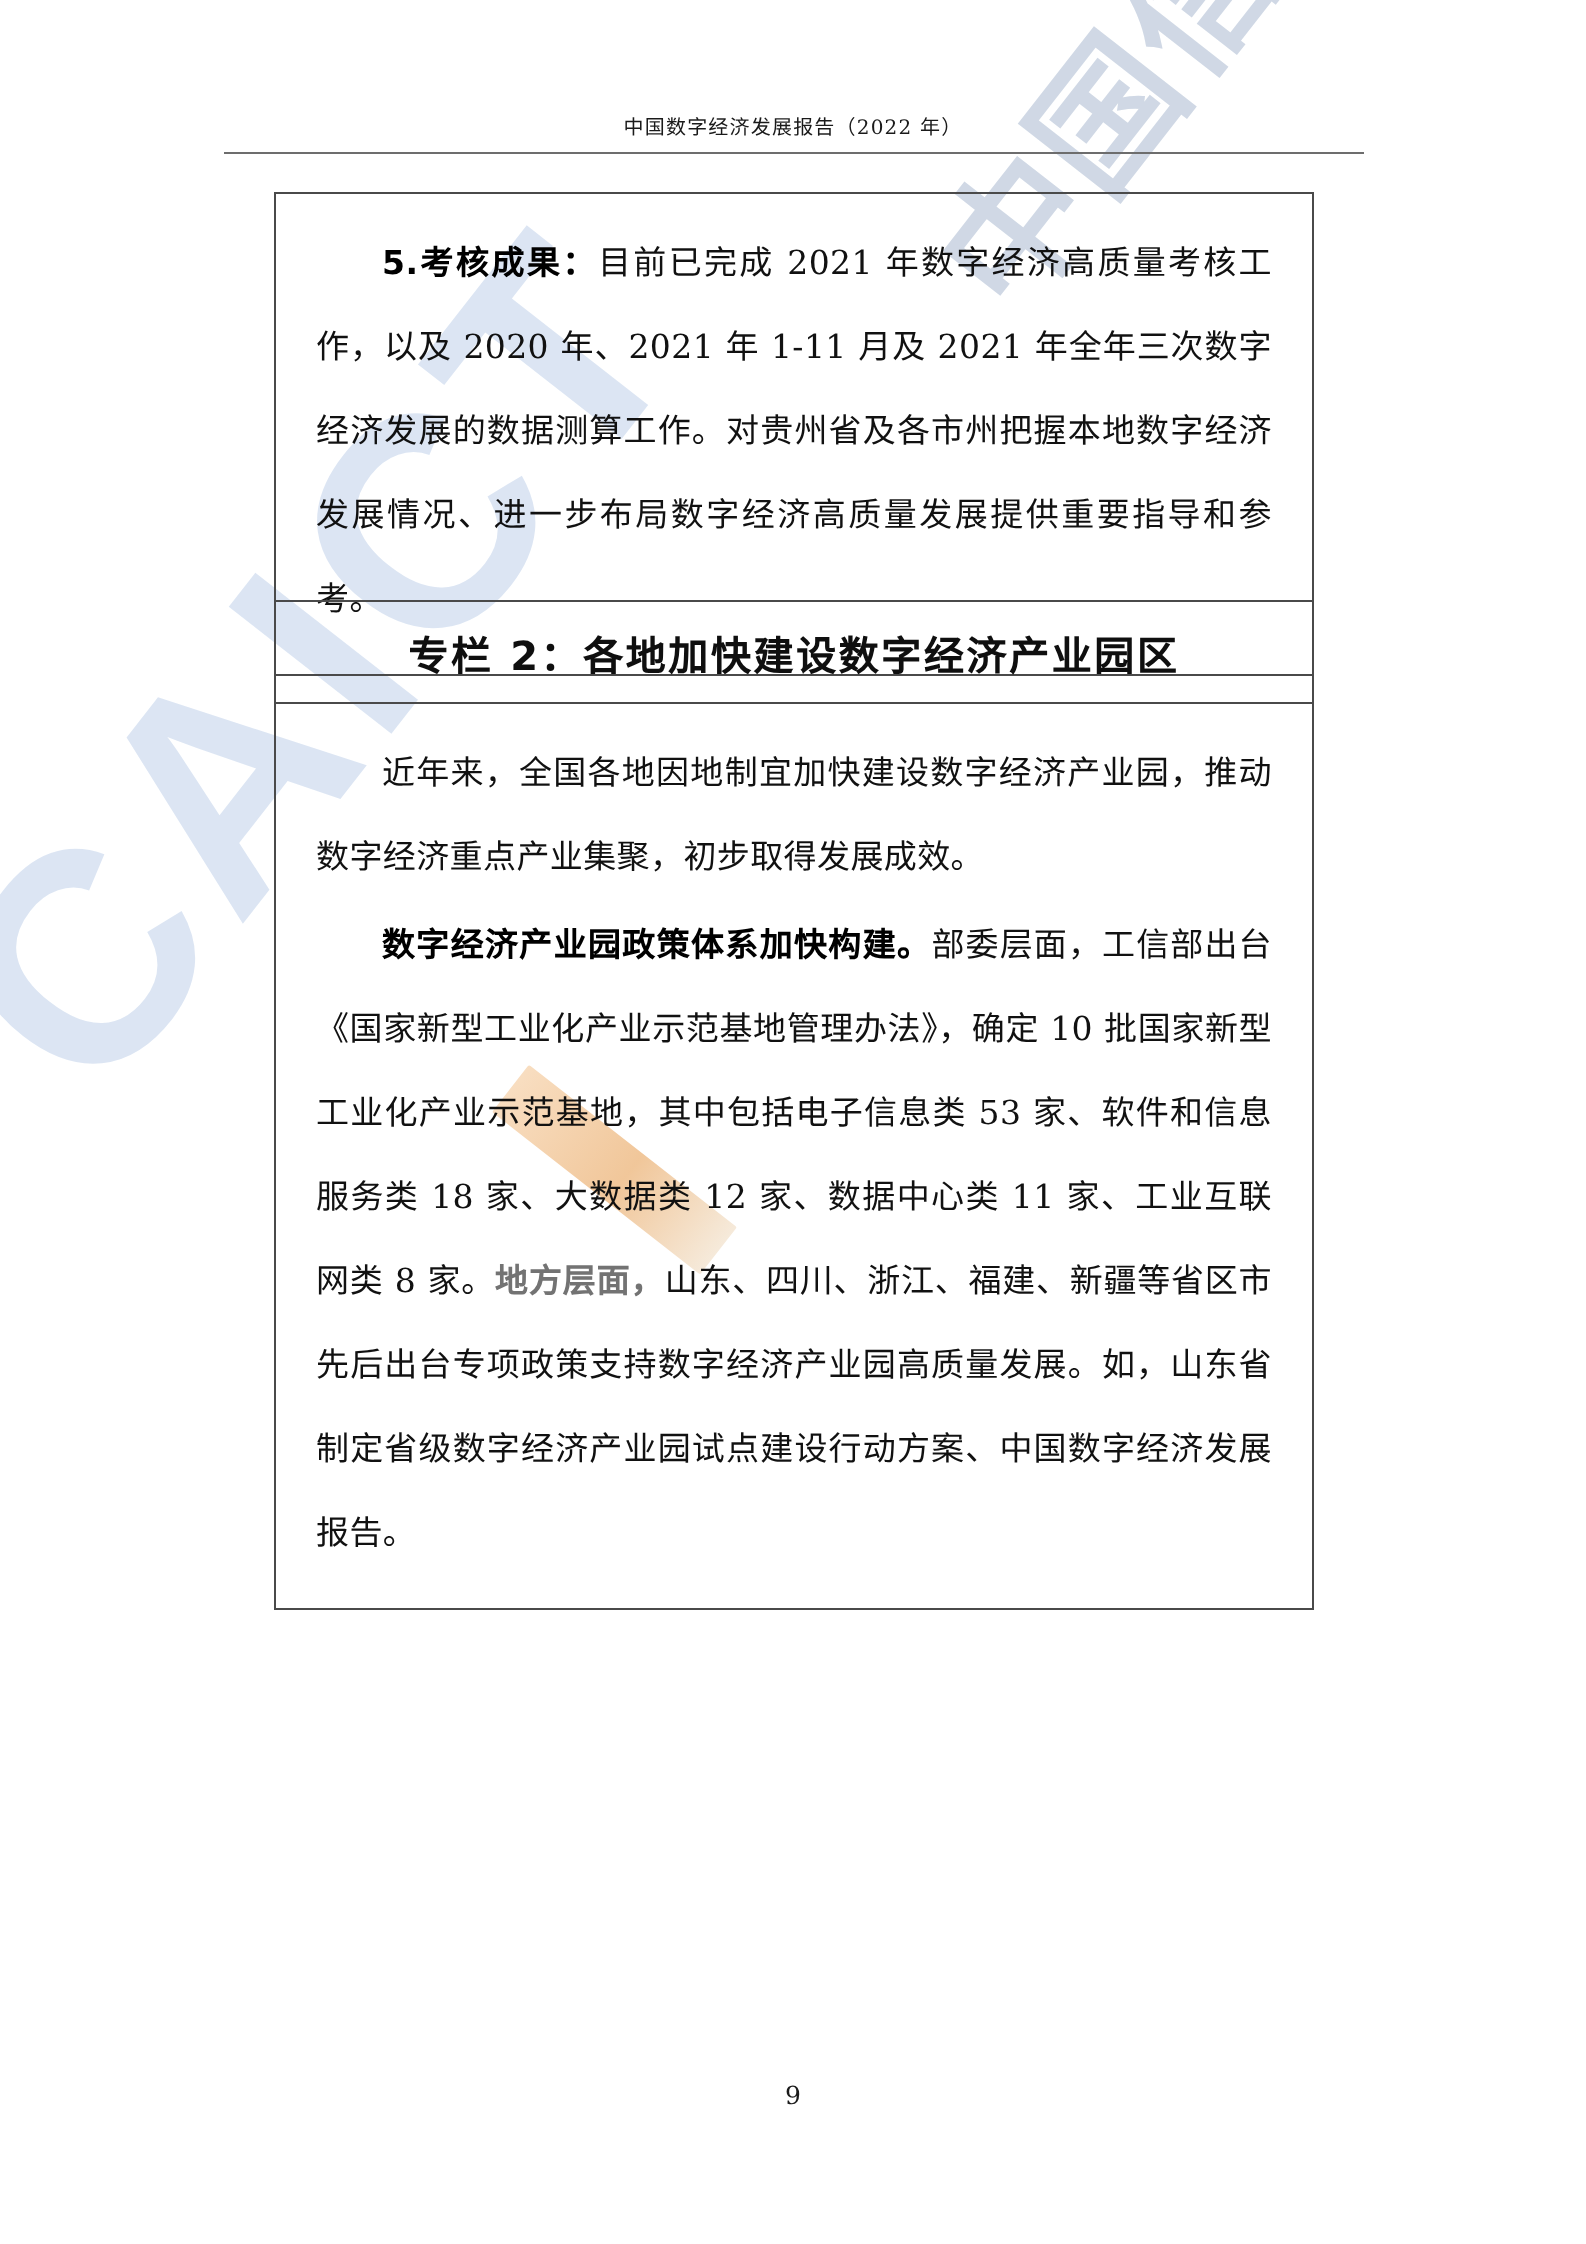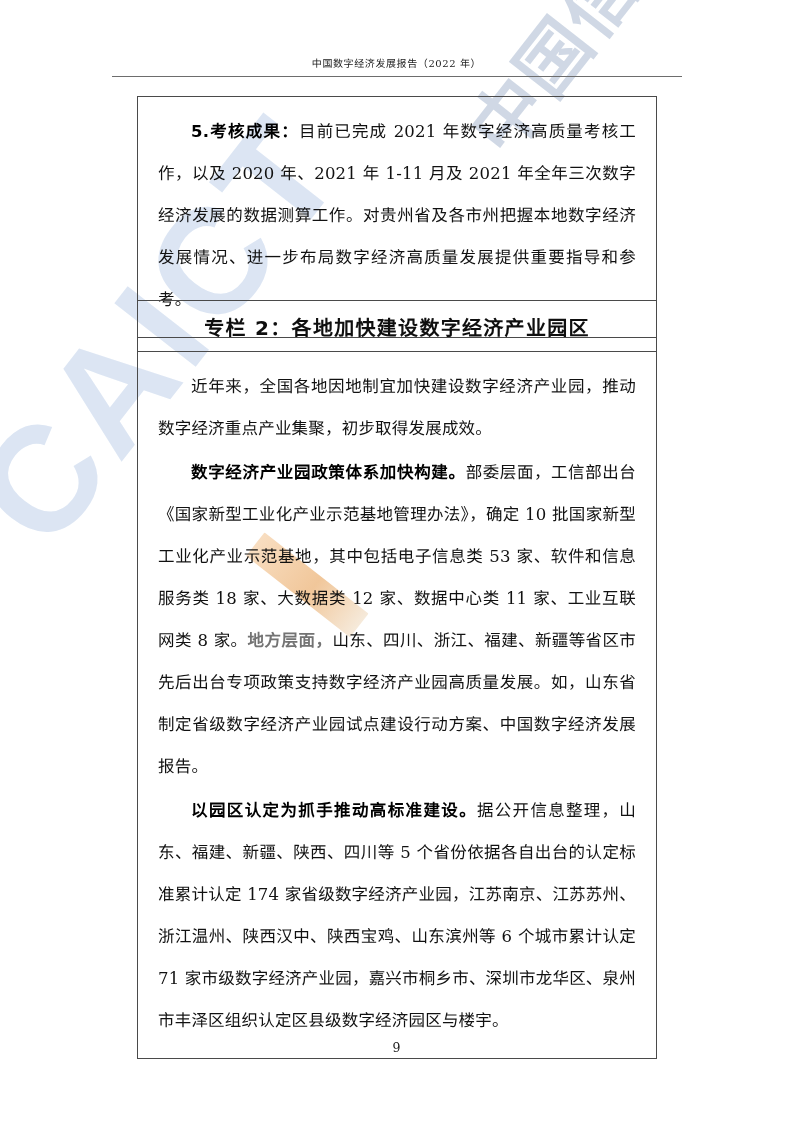--- a/index.html
+++ b/index.html
@@ -202,21 +202,20 @@
     <section class="panel" id="panel-column2">
       <div class="panel-title-bar">
         <span class="panel-title-text">专栏 2：各地加快建设数字经济产业园区</span>
       </div>
       <div class="panel-body">
 
         <p class="para"><span>近年来，全国各地因地制宜加快建设数字经济产业园，推动数字经济重点产业集聚，初步取得发展成效。</span></p>
 
         <p class="para"><span class="lead">数字经济产业园政策体系加快构建。</span><span>部委层面，工信部出台《国家新型工业化产业示范基地管理办法》，确定 10 批国家新型工业化产业示范基地，其中包括电子信息类 53 家、软件和信息服务类 18 家、大数据类 12 家、数据中心类 11 家、工业互联网类 8 家。</span><span class="emph">地方层面，</span><span>山东、四川、浙江、福建、新疆等省区市先后出台专项政策支持数字经济产业园高质量发展。如，山东省制定省级数字经济产业园试点建设行动方案、中国数字经济发展报告。</span></p>
 
-        <p class="para"><span class="lead">以园区认定为抓手推动高标准建设。</span><span>据公开信息整理，山东、福建、新疆、陕西、四川等 5 个省份依据各自出台的认定标准累计认定 174 家省级数字经济产业园，江苏南京、江苏苏州、浙江温州、陕西汉中、陕西宝鸡、山东滨州等 6 个城市累计认定 71 家市级数字经济产业园，嘉兴市桐乡市、深圳市龙华区、泉州市丰泽区组织认定区县级数字经济园区与楼宇。</span></p>
 
       </div>
     </section>
 
     <div class="page-number">9</div>
 
   </div>
 </div>
 
 </body></html>

